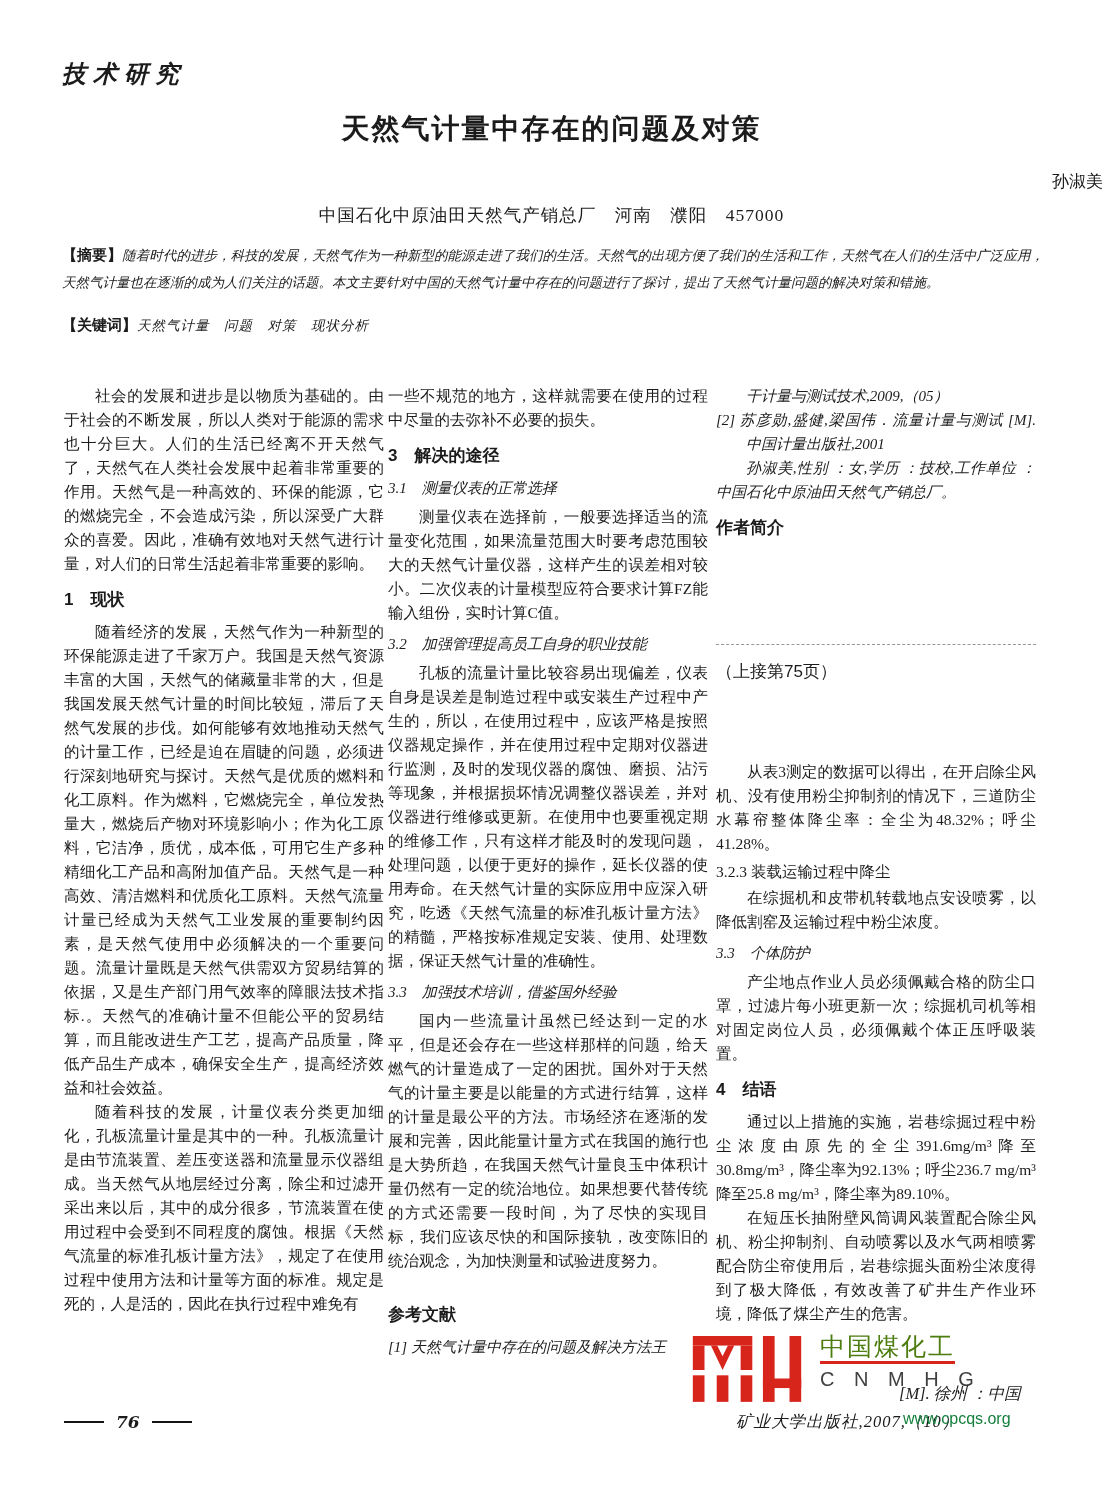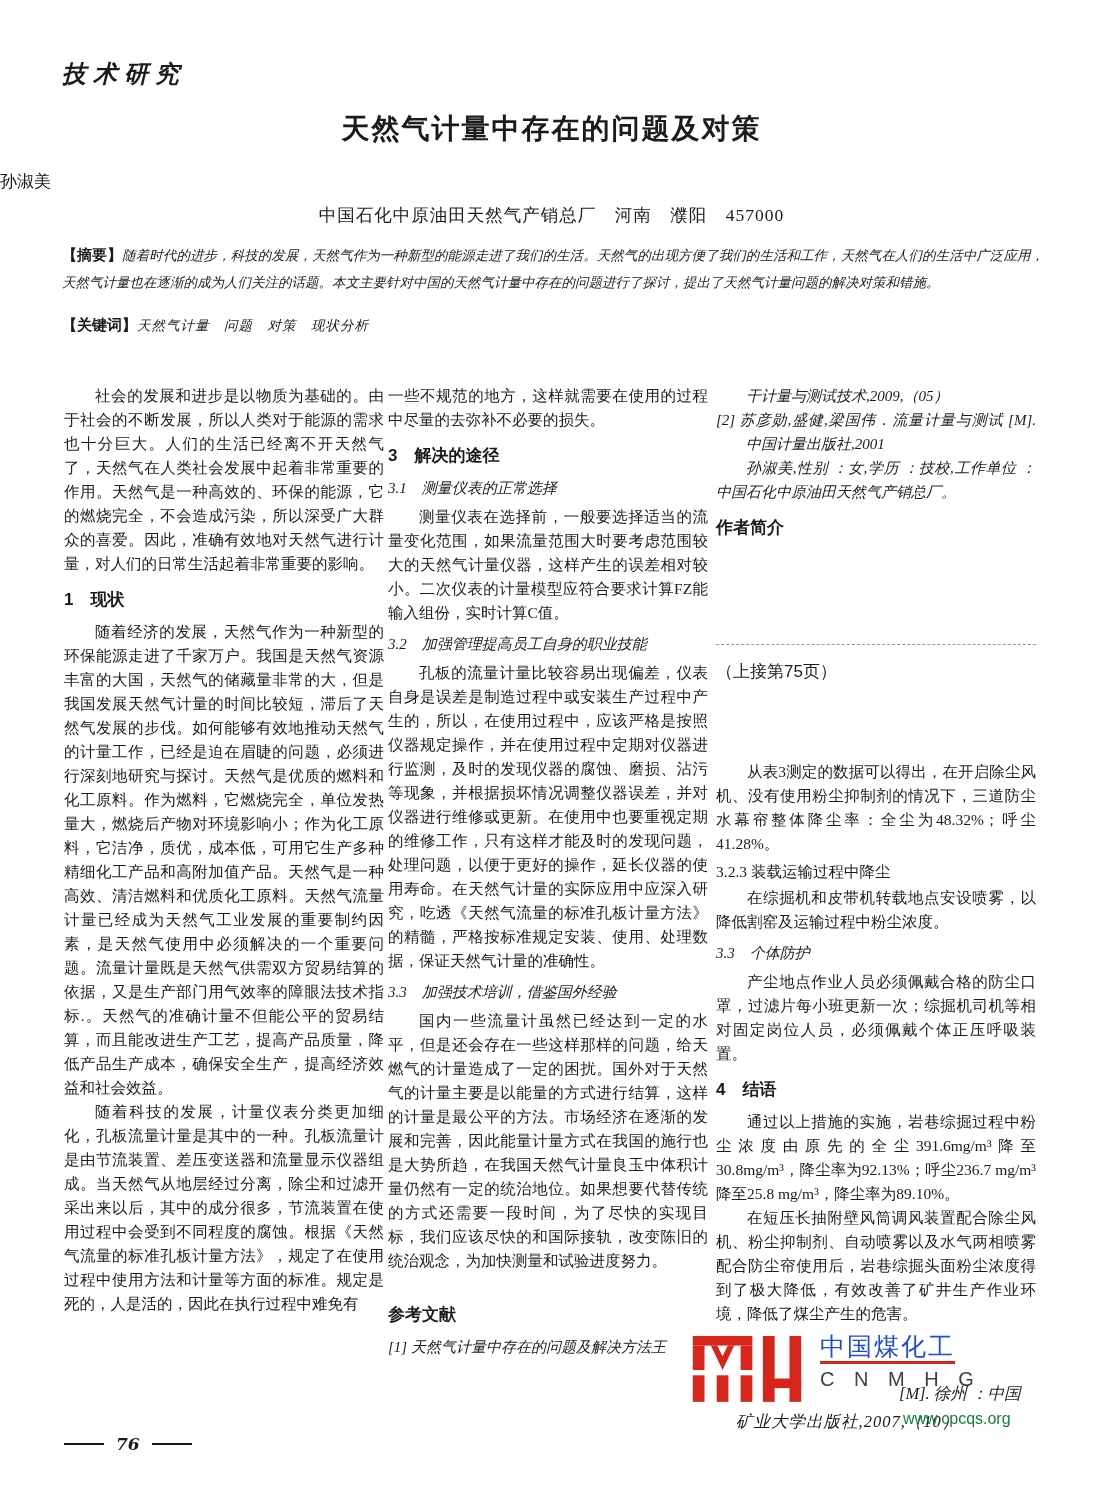--- a/index.html
+++ b/index.html
@@ -13,21 +13,21 @@
   .masthead{
     position:absolute;left:62px;top:58px;
     font-family:"DejaVu Serif",serif;font-style:italic;font-weight:bold;
     font-size:24px;letter-spacing:7px;
   }
   .title{
     position:absolute;left:0;right:0;top:110px;text-align:center;
     font-family:"Liberation Sans","DejaVu Sans",sans-serif;font-weight:bold;
     font-size:28px;letter-spacing:2px;
   }
-  .author{position:absolute;left:0;right:0;top:170px;text-align:left;font-size:17px;}
+  .author{position:absolute;left:0;right:0;top:170px;text-align:right;font-size:17px;}
   .affil{position:absolute;left:0;right:0;top:203px;text-align:center;font-size:17.5px;letter-spacing:1px;}
 
   .abstract{
     position:absolute;left:62px;width:982px;top:241px;
     font-size:13.5px;line-height:27px;text-align:justify;text-justify:inter-character;
   }
   .blk-label{
     font-family:"Liberation Sans","DejaVu Sans",sans-serif;font-weight:bold;
     font-size:15px;font-style:normal;
   }
@@ -62,32 +62,32 @@
     font-size:17px;margin-top:15px;text-indent:0;
   }
   .spacer{}
 
   
   .logo-block{position:relative;height:104px;margin-top:8px;}
   .logo-block svg{position:absolute;left:-28px;top:2px;width:118px;height:68px;}
   .logo-right{position:absolute;left:104px;top:0;}
   .logo-cn{
     display:inline-block;font-family:"Liberation Sans","DejaVu Sans",sans-serif;
-    font-size:25px;color:#1d4ed8;letter-spacing:2px;
+    font-size:25px;color:#4d7c0f;letter-spacing:2px;
     border-bottom:3px solid #d8251c;padding-bottom:3px;
   }
   .logo-en{
     font-family:"Liberation Sans","DejaVu Sans",sans-serif;
     font-size:20px;color:#404040;letter-spacing:7px;margin-top:3px;
   }
   .logo-ov1{position:absolute;left:183px;top:48px;font-style:italic;font-size:16.5px;white-space:nowrap;}
   .logo-ov2{position:absolute;left:20px;top:76px;font-style:italic;font-size:16.5px;white-space:nowrap;letter-spacing:1px;}
 
   .footer-left{
-    position:absolute;left:64px;top:1412px;display:flex;align-items:center;gap:12px;margin-top:22px;
+    position:absolute;left:64px;top:1412px;display:flex;align-items:center;gap:12px;
   }
   .footer-rule{width:40px;height:2.5px;background:#141414;}
   .footer-num{
     font-family:"DejaVu Serif",serif;font-style:italic;font-weight:bold;font-size:17px;
   }
   .footer-right{
     position:absolute;left:903px;top:1410px;
     font-family:"Liberation Sans","DejaVu Sans",sans-serif;font-size:16px;color:#15803d;
   }
 </style>

